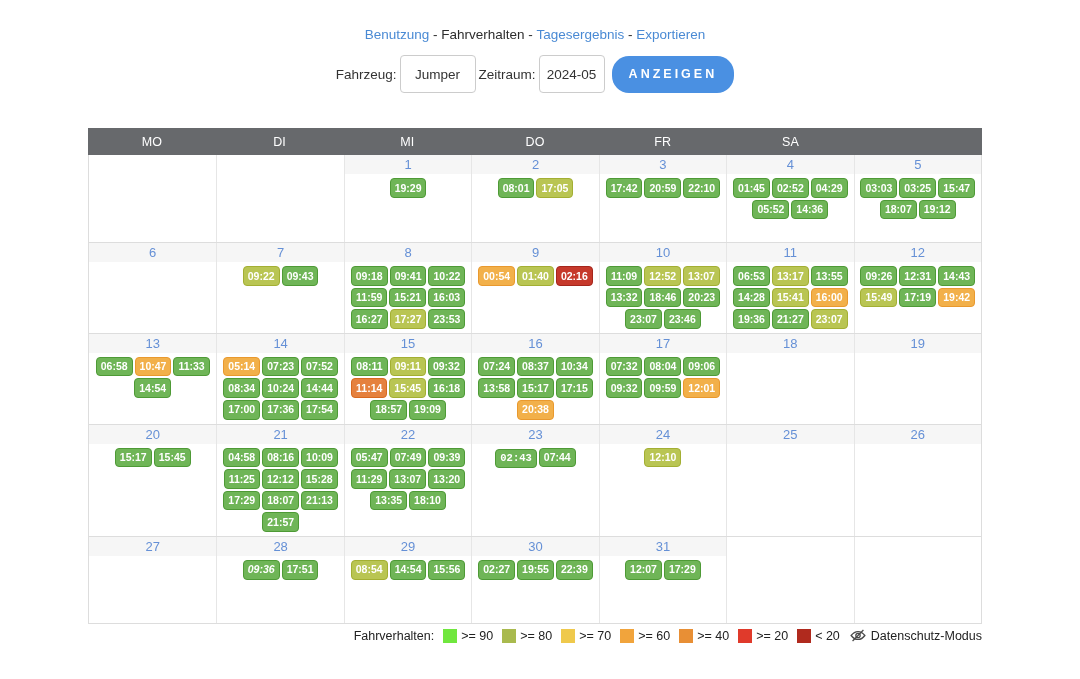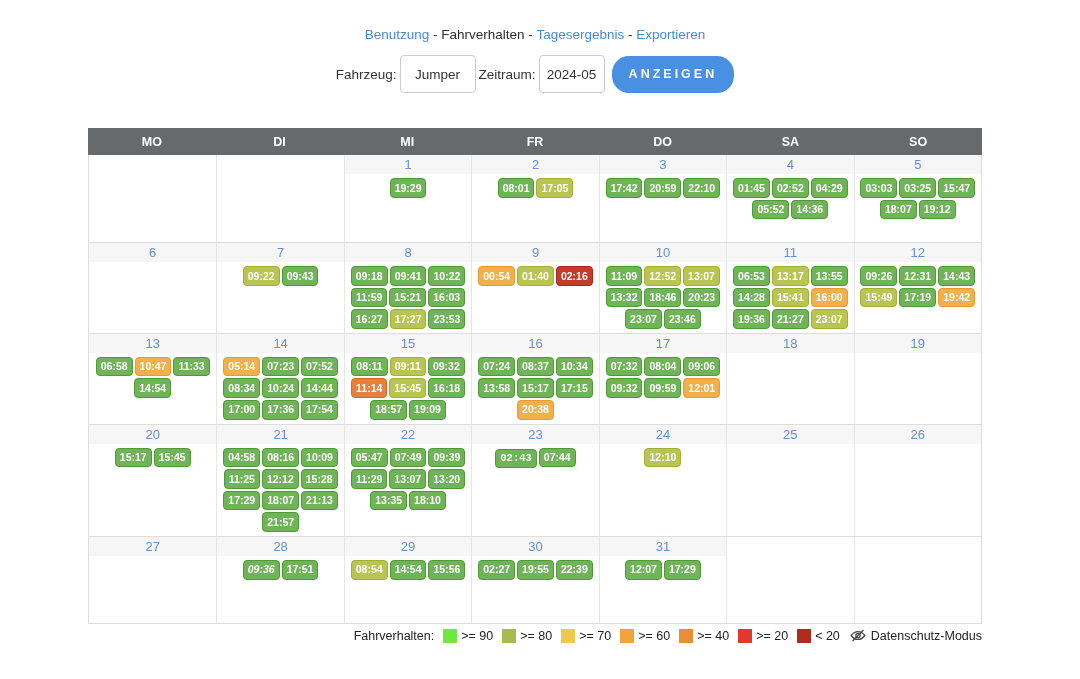--- a/index.html
+++ b/index.html
@@ -28,21 +28,21 @@
   .tinput.period  { width:66px; }
   .showbtn {
     height:37px; margin-left:4px; padding:0 17px; border:none; border-radius:17px;
     background:#4a90e2; color:#fff; font-size:12.5px; font-weight:bold;
     letter-spacing:3px; font-family:"Liberation Sans",sans-serif; cursor:pointer;
   }
 
   
   .calendar { margin-top:36px; border:1px solid #ddd; border-top:none; }
   .cal-head { display:grid; grid-template-columns:repeat(7,1fr); background:#67696c; height:27px; margin:-1px; margin-bottom:0; }
-  .cal-head .th { color:#fff; font-size:12.5px; font-weight:bold; display:flex; align-items:center; justify-content:center; }
+  .cal-head .th { color:#fff; font-size:12.5px; font-weight:normal; display:flex; align-items:center; justify-content:center; }
   .week { display:grid; grid-template-columns:repeat(7,1fr); }
   .week + .week { border-top:1px solid #ddd; }
   .cell + .cell { border-left:1px solid #e6e6e6; }
   .daynum {
     height:19px; background:#f6f6f6; color:#6590d6; font-size:13px;
     text-align:center; line-height:19px;
   }
   .daynum.blank { background:#fff; }
   .cellcontent { padding:3px 1px; text-align:center; }
   .week:nth-of-type(1) .cellcontent { min-height:68px; }
@@ -78,24 +78,23 @@
     <label>Zeitraum:</label>
     <input class="tinput period" value="2024-05" style="">
     <button class="showbtn">ANZEIGEN</button>
   </div>
 
   <div class="calendar">
     <div class="cal-head">
         <div class="th">MO</div>
         <div class="th">DI</div>
         <div class="th">MI</div>
+        <div class="th">DO</div>
         <div class="th">FR</div>
-        <div class="th">DO</div>
         <div class="th">SA</div>
-        <div class="th">SO</div>
       </div>
     <div>
         <div class="week">
           <div class="cell">
             <div class="daynum blank"></div>
             <div class="cellcontent"></div>
           </div>
           <div class="cell">
             <div class="daynum blank"></div>
             <div class="cellcontent"></div>

